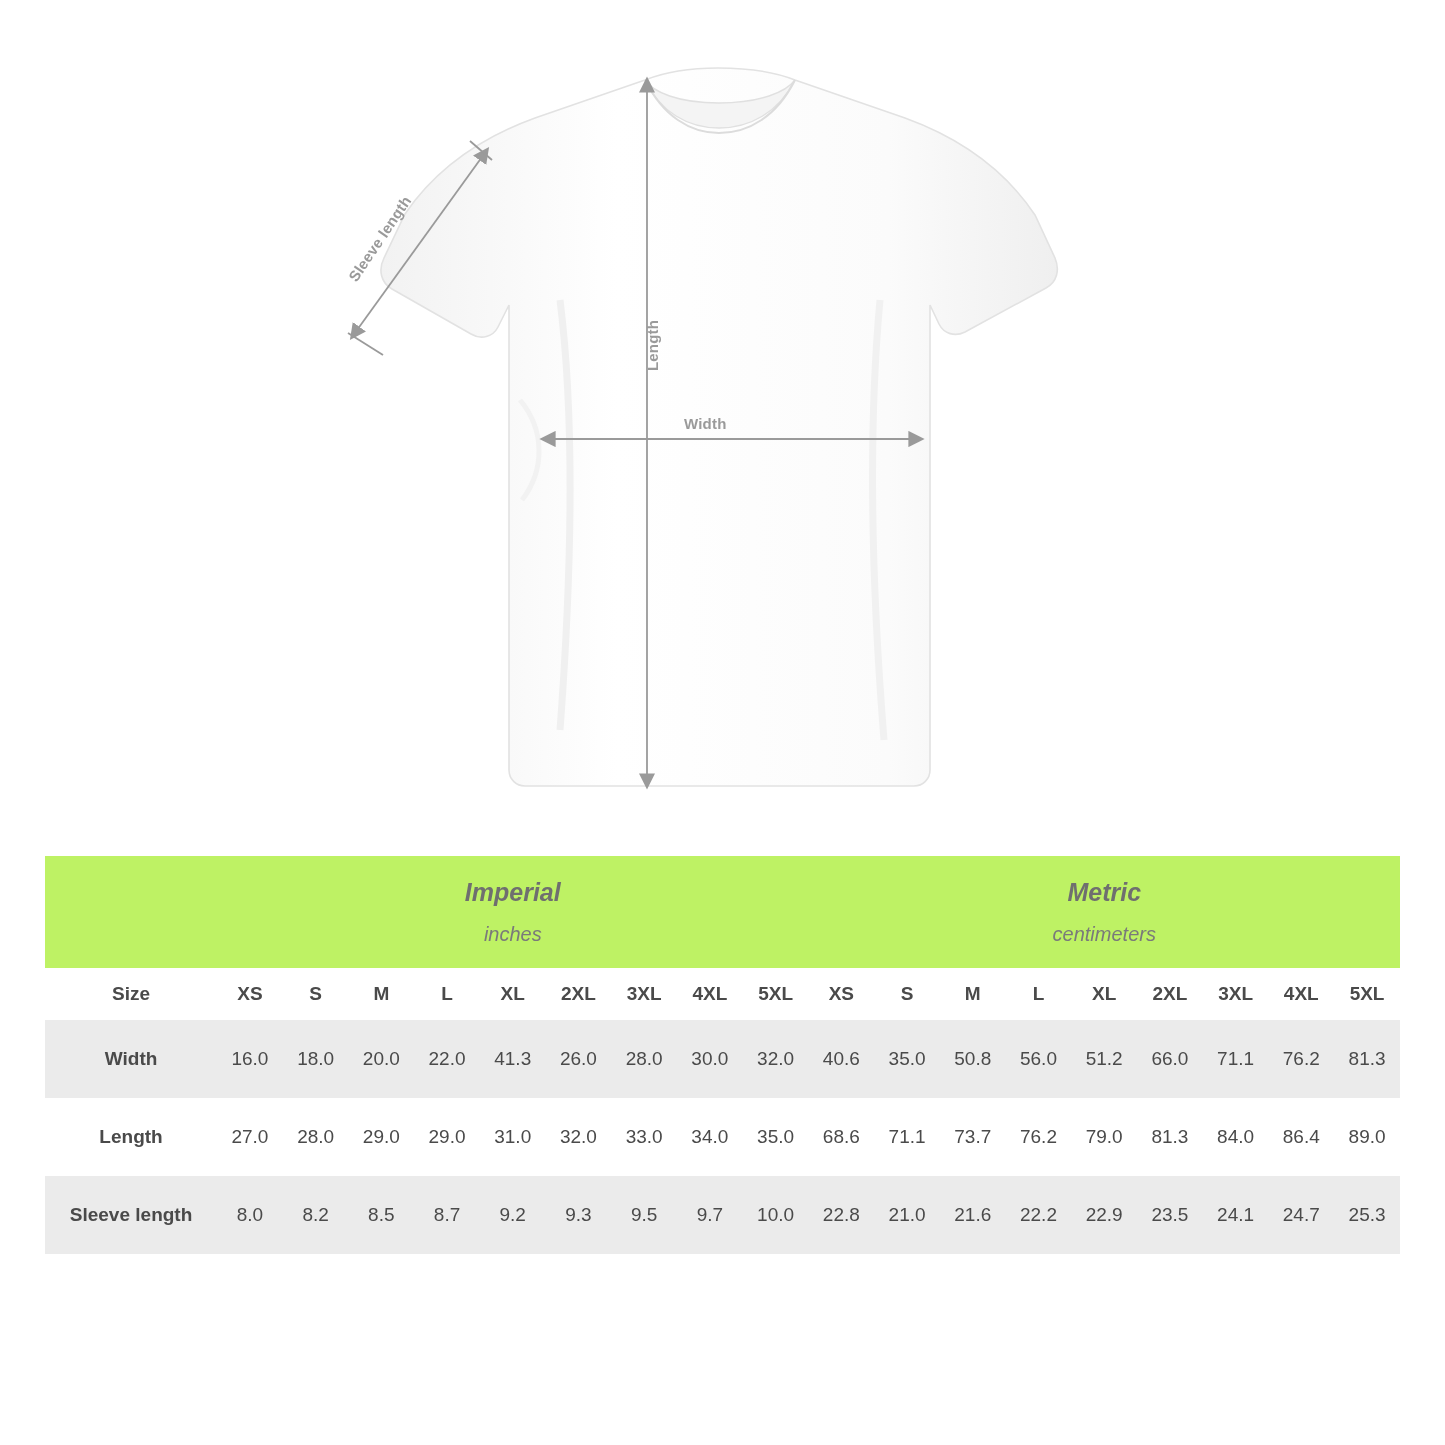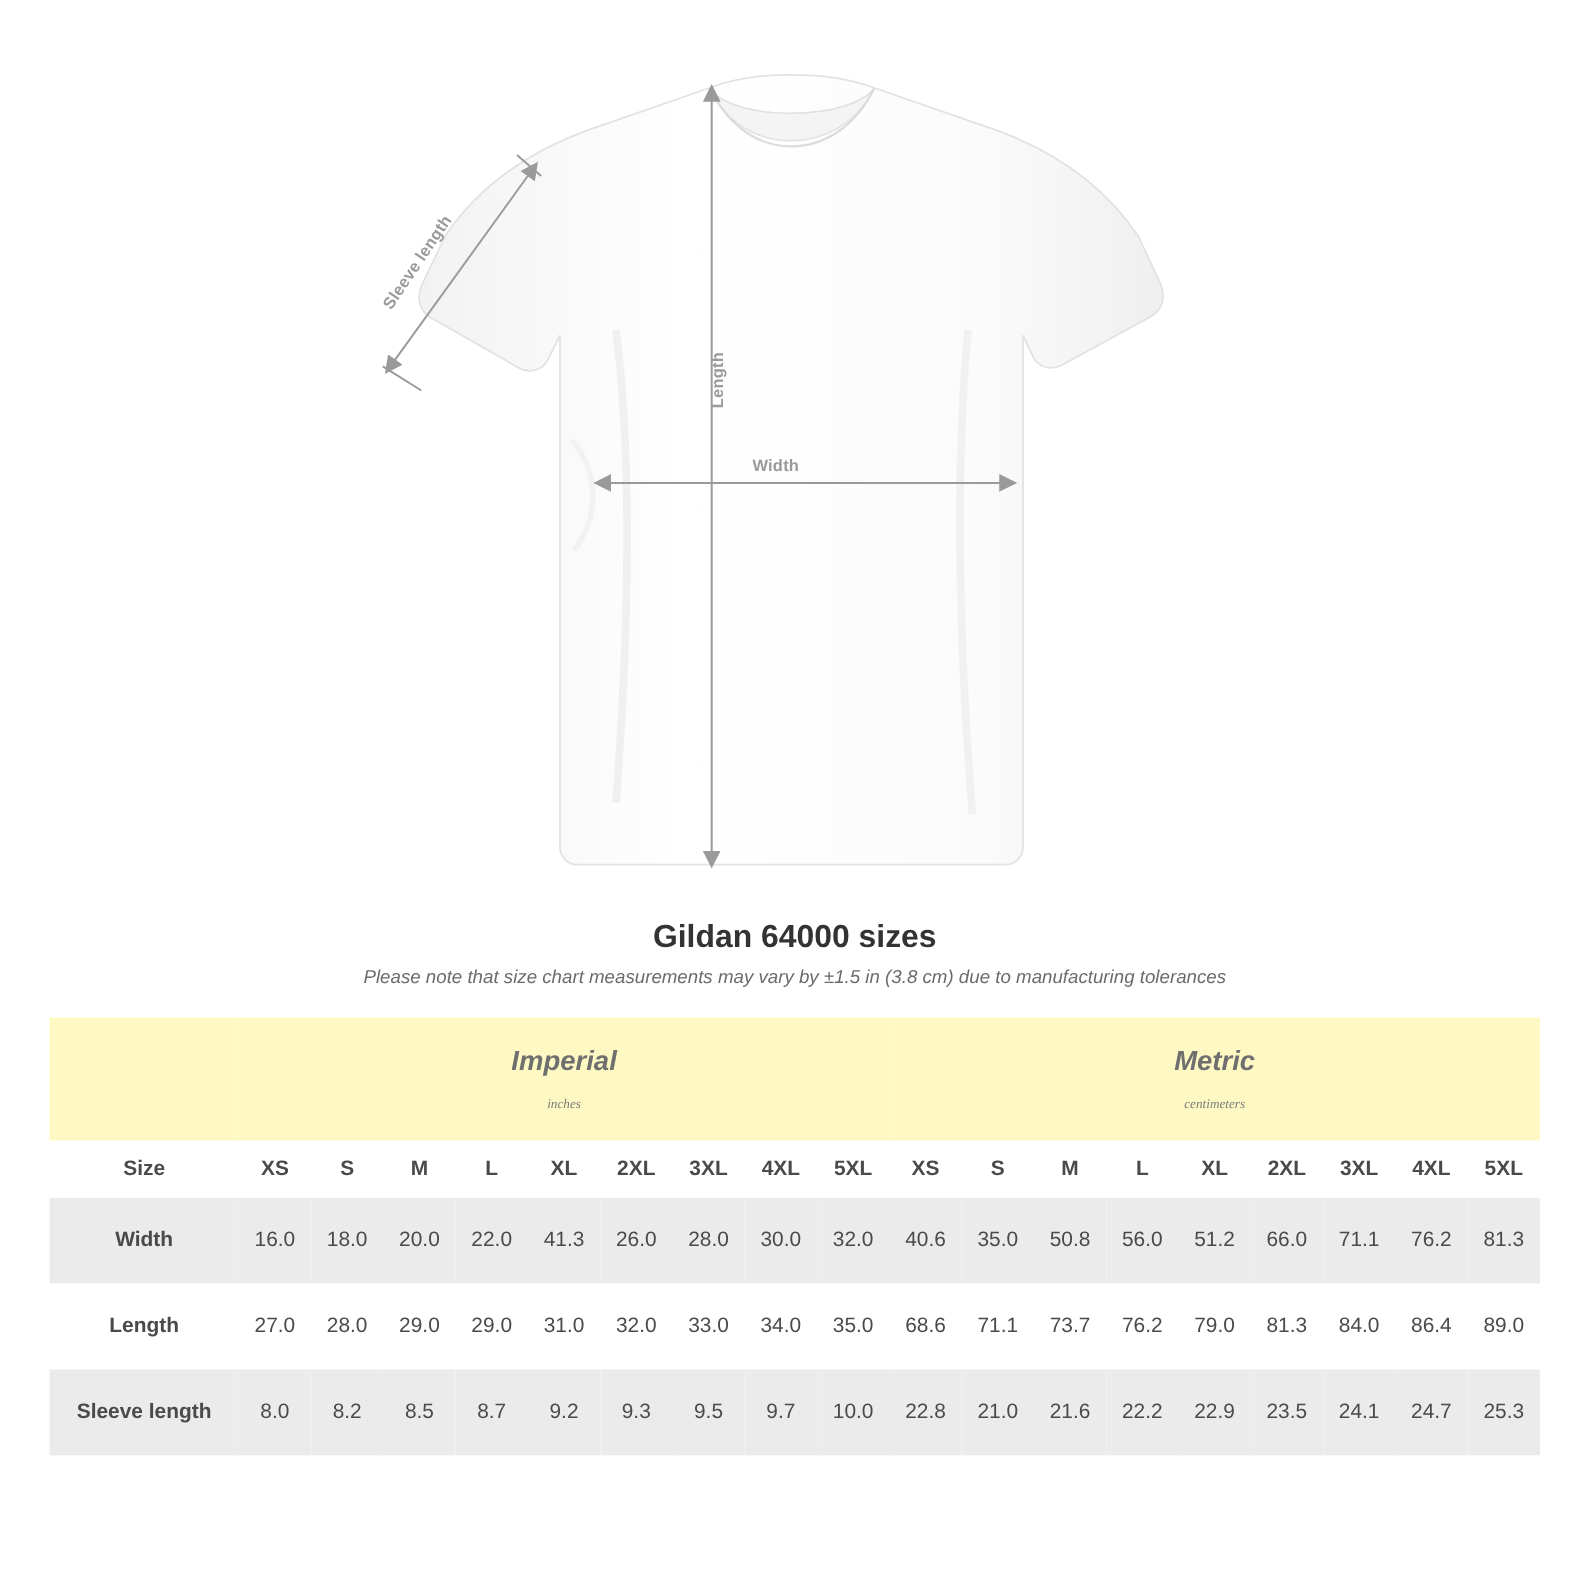--- a/index.html
+++ b/index.html
@@ -82,39 +82,38 @@
     table-layout: fixed;
   }
   table.size-table td, table.size-table th {
     text-align: center;
     vertical-align: middle;
     font-size: 19px;
     color: #4a4a4a;
     border: none;
   }
   .unit-header-row td {
-    background: #fef9c3;
+    background: #bef264;
     height: 112px;
     padding: 0;
   }
   .unit-name {
     font-size: 25px;
     font-weight: bold;
     font-style: italic;
     color: #6f6f6f;
     display: block;
     line-height: 1.15;
   }
   .unit-sub {
-    font-size: 12px;
+    font-size: 20px;
     font-style: italic;
     color: #7a7a7a;
     display: block;
     margin-top: 16px;
-    font-family: Liberation Serif, serif;
   }
   .hdr-row td {
     background: #ffffff;
     height: 52px;
     font-weight: bold;
     font-size: 19px;
     color: #3f3f3f;
   }
   .hdr-row td.rowlabel {
     font-weight: bold;
@@ -203,24 +202,20 @@
       <g>
         <line x1="543" y1="439" x2="921" y2="439" stroke="#9a9a9a" stroke-width="1.8" marker-start="url(#arrTail)" marker-end="url(#arrHead)"></line>
       </g>
     </svg>
 
     <span class="label-text label-sleeve">Sleeve length</span>
     <span class="label-text label-length">Length</span>
     <span class="label-text label-width">Width</span>
   </div>
 
-  <div class="title-block">
-    <h1 class="chart-title">Gildan 64000 sizes</h1>
-    <p class="chart-note">Please note that size chart measurements may vary by ±1.5 in (3.8 cm) due to manufacturing tolerances</p>
-  </div>
 
   <div class="table-wrap">
     <table class="size-table">
       <colgroup>
         <col class="col-label">
         <col class="col-cell">
           <col class="col-cell">
           <col class="col-cell">
           <col class="col-cell">
           <col class="col-cell">

